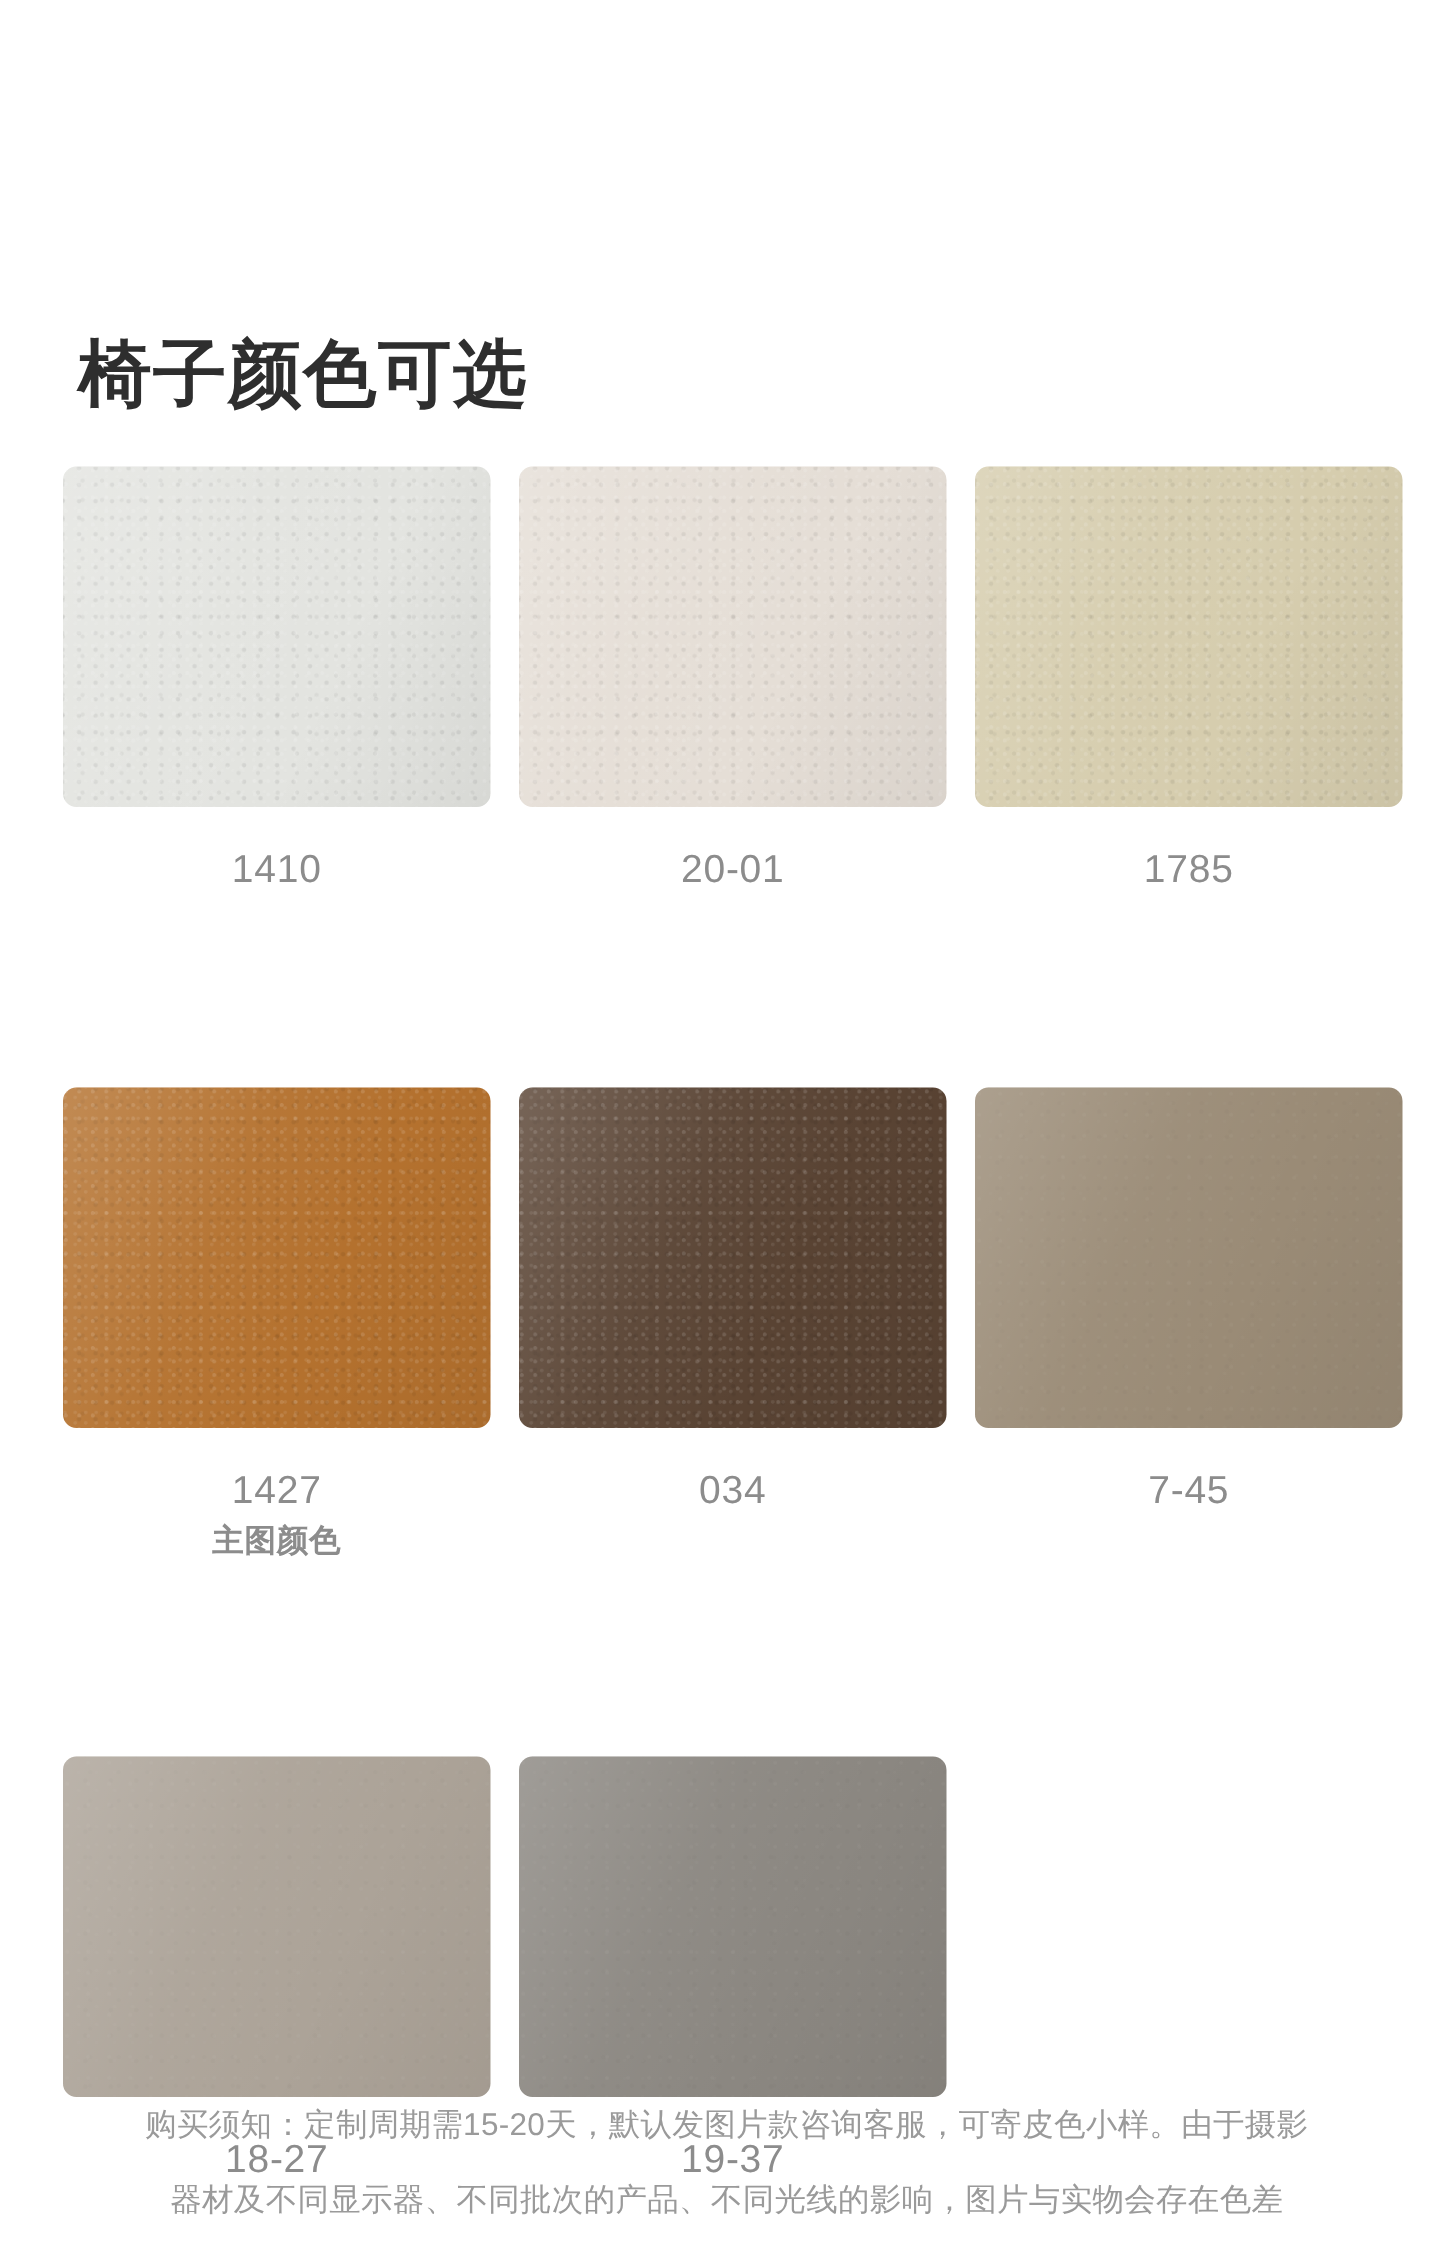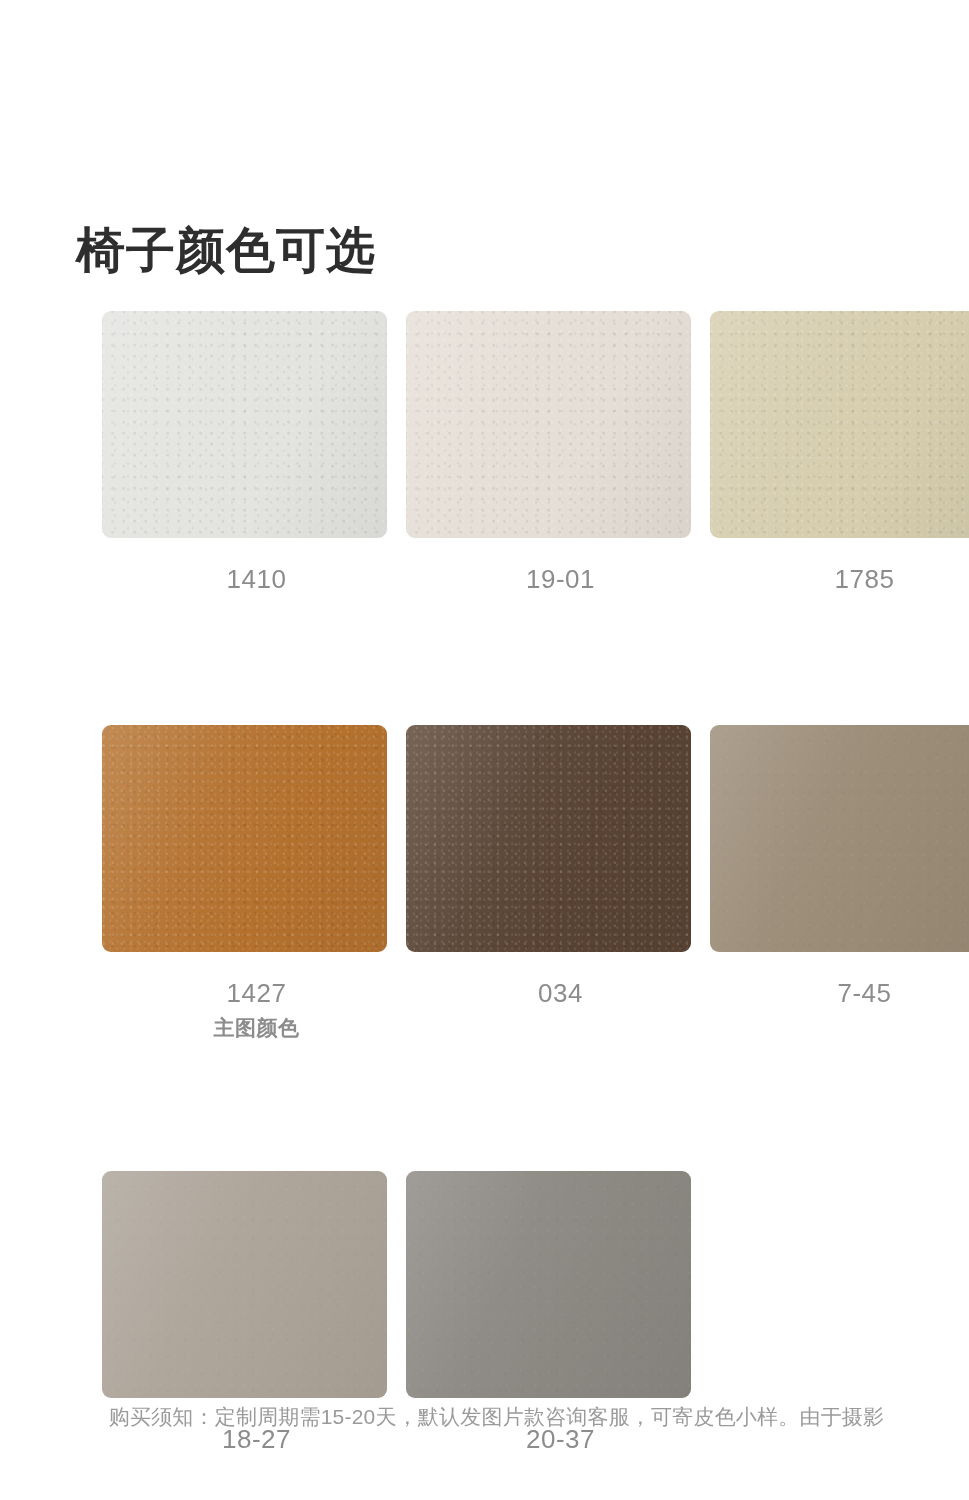--- a/index.html
+++ b/index.html
@@ -1,16 +1,16 @@
 <!DOCTYPE html>
 <html><head>
 <meta charset="utf-8">
 <title>Chair Color Options</title>
 <style>
-  * { box-sizing: border-box; padding-left: 24px; }
+  * { box-sizing: border-box; }
   html, body {
     margin: 0;
     padding: 0;
     background: #ffffff;
   }
   body {
     width: 969px;
     height: 1500px;
     font-family: "Liberation Sans", "DejaVu Sans", sans-serif;
     -webkit-font-smoothing: antialiased;
@@ -138,21 +138,21 @@
   <div class="swatch-grid">
 
     <div class="swatch-row">
       <div class="swatch-cell">
         <div class="swatch-chip" style="background-color: rgb(227, 228, 224);"></div>
         <div class="swatch-label">1410</div>
 
       </div>
       <div class="swatch-cell">
         <div class="swatch-chip" style="background-color: rgb(229, 222, 214);"></div>
-        <div class="swatch-label">19-01</div>
+        <div class="swatch-label">20-01</div>
 
       </div>
       <div class="swatch-cell">
         <div class="swatch-chip" style="background-color: rgb(214, 205, 174);"></div>
         <div class="swatch-label">1785</div>
 
       </div>
     </div>
 
     <div class="swatch-row">
@@ -174,24 +174,25 @@
     </div>
 
     <div class="swatch-row">
       <div class="swatch-cell">
         <div class="swatch-chip smooth" style="background-color: rgb(172, 163, 152);"></div>
         <div class="swatch-label">18-27</div>
 
       </div>
       <div class="swatch-cell">
         <div class="swatch-chip smooth" style="background-color: rgb(139, 135, 129);"></div>
-        <div class="swatch-label">20-37</div>
+        <div class="swatch-label">19-37</div>
 
       </div>
     </div>
 
   </div>
 
   <div class="footer-note">
     <span class="note-line">购买须知：定制周期需15-20天，默认发图片款咨询客服，可寄皮色小样。由于摄影</span>
+    <span class="note-line">器材及不同显示器、不同批次的产品、不同光线的影响，图片与实物会存在色差</span>
   </div>
 
 </div>
 
 </body></html>

